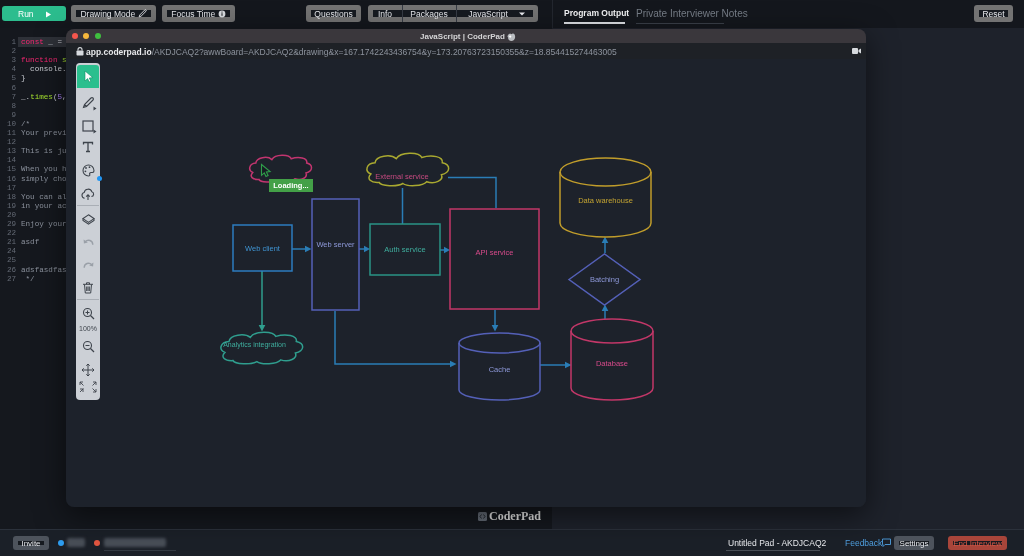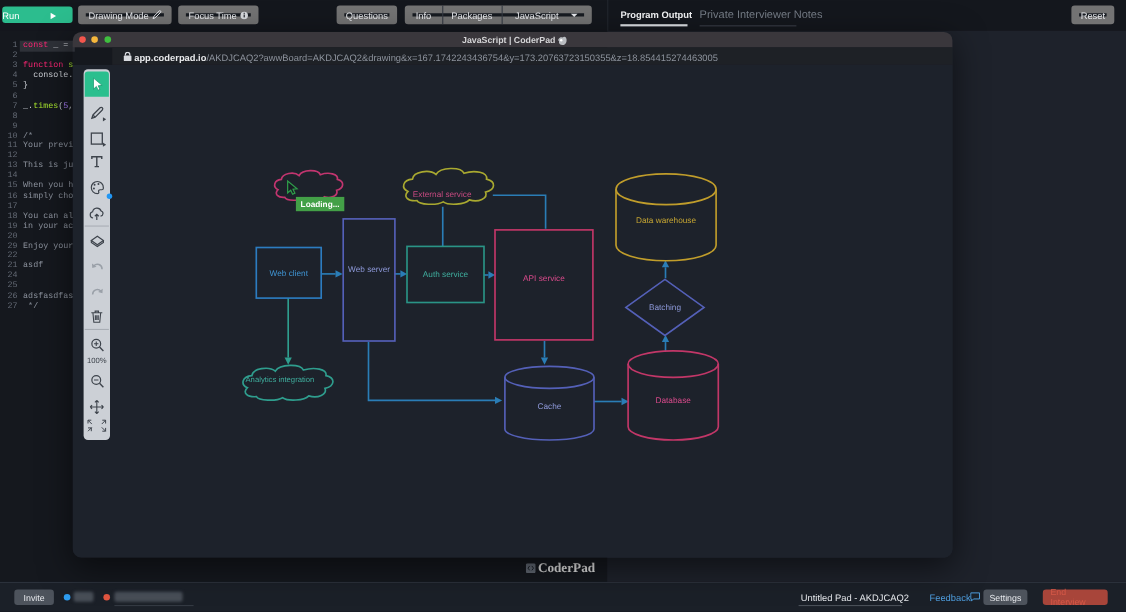--- a/index.html
+++ b/index.html
@@ -1,50 +1,50 @@
 <!DOCTYPE html>
 <html><head>
 <meta charset="utf-8">
 <style>
   * { margin:0; padding:0; box-sizing:border-box; }
   html,body { width:1024px; height:556px; overflow:hidden; background:#171a20; }
   body { font-family:"Liberation Sans", sans-serif; position:relative; }
   .abs { position:absolute; }
   
   #topbar { left:0; top:0; width:1024px; height:28px; background:#14171d; }
-  .tbtn { position:absolute; border:7px solid #737373; border-radius:3px; color:#e8eaee;
+  .tbtn { position:absolute; border:5px solid #737373; border-radius:3px; color:#e8eaee;
           font-size:8.5px; display:flex; align-items:center; justify-content:center; background:#161a20; }
   #runbtn { left:2px; top:6px; width:64px; height:15px; background:#2cbd8e; border:none; border-radius:3px;
             color:#fff; display:flex; align-items:center; }
   
   #editor { left:0; top:28px; width:552px; height:501px; background:#15181e; overflow:hidden;
             font-family:"Liberation Mono", monospace; font-size:7.6px; line-height:9.1px; }
   .cl { position:absolute; left:0; width:552px; height:9.1px; white-space:pre; }
   .ln { position:absolute; left:0; width:16px; text-align:right; color:#646a75; }
   .ct { position:absolute; left:21px; color:#c9ccd2; }
   .pink { color:#f92672; } .green{ color:#a6e22e; } .purp{ color:#ae81ff; } .com{ color:#8b919c; }
   #rightpane { left:552px; top:28px; width:472px; height:501px; background:#1e222b; }
   #bottombar { left:0; top:529px; width:1024px; height:27px; background:#1b2028; border-top:1px solid #2b313b; }
   
   #win { left:66px; top:29px; width:800px; height:478px; border-radius:8px; overflow:hidden;
          box-shadow:0 8px 30px rgba(0,0,0,.55); }
   #titlebar { left:0; top:0; width:800px; height:14px; background:#3a373c; }
-  #urlbar { left:0; top:14px; width:800px; height:16px; background:#1e2126;margin-left:36px; }
+  #urlbar { left:0; top:14px; width:800px; height:16px; background:#1e2126; }
   #canvas { left:0; top:30px; width:800px; height:448px; background:#1d222b; }
   .dot { position:absolute; border-radius:50%; }
   
   #toolbar { left:10px; top:4px; width:24px; height:337px; background:#ccd0d6; border-radius:4px; }
   .tool { position:absolute; left:1px; width:22px; height:23px; display:flex; align-items:center; justify-content:center; }
 </style>
 </head>
 <body>
 
 <div class="abs" id="topbar">
   <div class="abs" id="runbtn">
-      <span style="font-size:8.5px;">Run</span>
+      <span style="margin-left:16px;font-size:8.5px;">Run</span>
     <svg class="abs" style="left:43px;top:4.5px" width="7" height="7" viewBox="0 0 7 7">
         <path d="M1,0.5 L6,3.5 L1,6.5 Z" fill="#fff"></path>
       </svg>
   </div>
   <div class="tbtn" style="left:71px; top:5px; width:85px; height:17px;">Drawing Mode&nbsp;
     <svg width="9" height="9" viewBox="0 0 10 10">
         <path d="M1.2,8.8 L2,6.6 L7.5,1.1 a0.9,0.9 0 0 1 1.4,1.4 L3.4,8 Z" fill="none" stroke="#e8eaee" stroke-width="1"></path>
       </svg>
   </div>
   <div class="tbtn" style="left:162px; top:5px; width:73px; height:17px;">Focus Time&nbsp;

